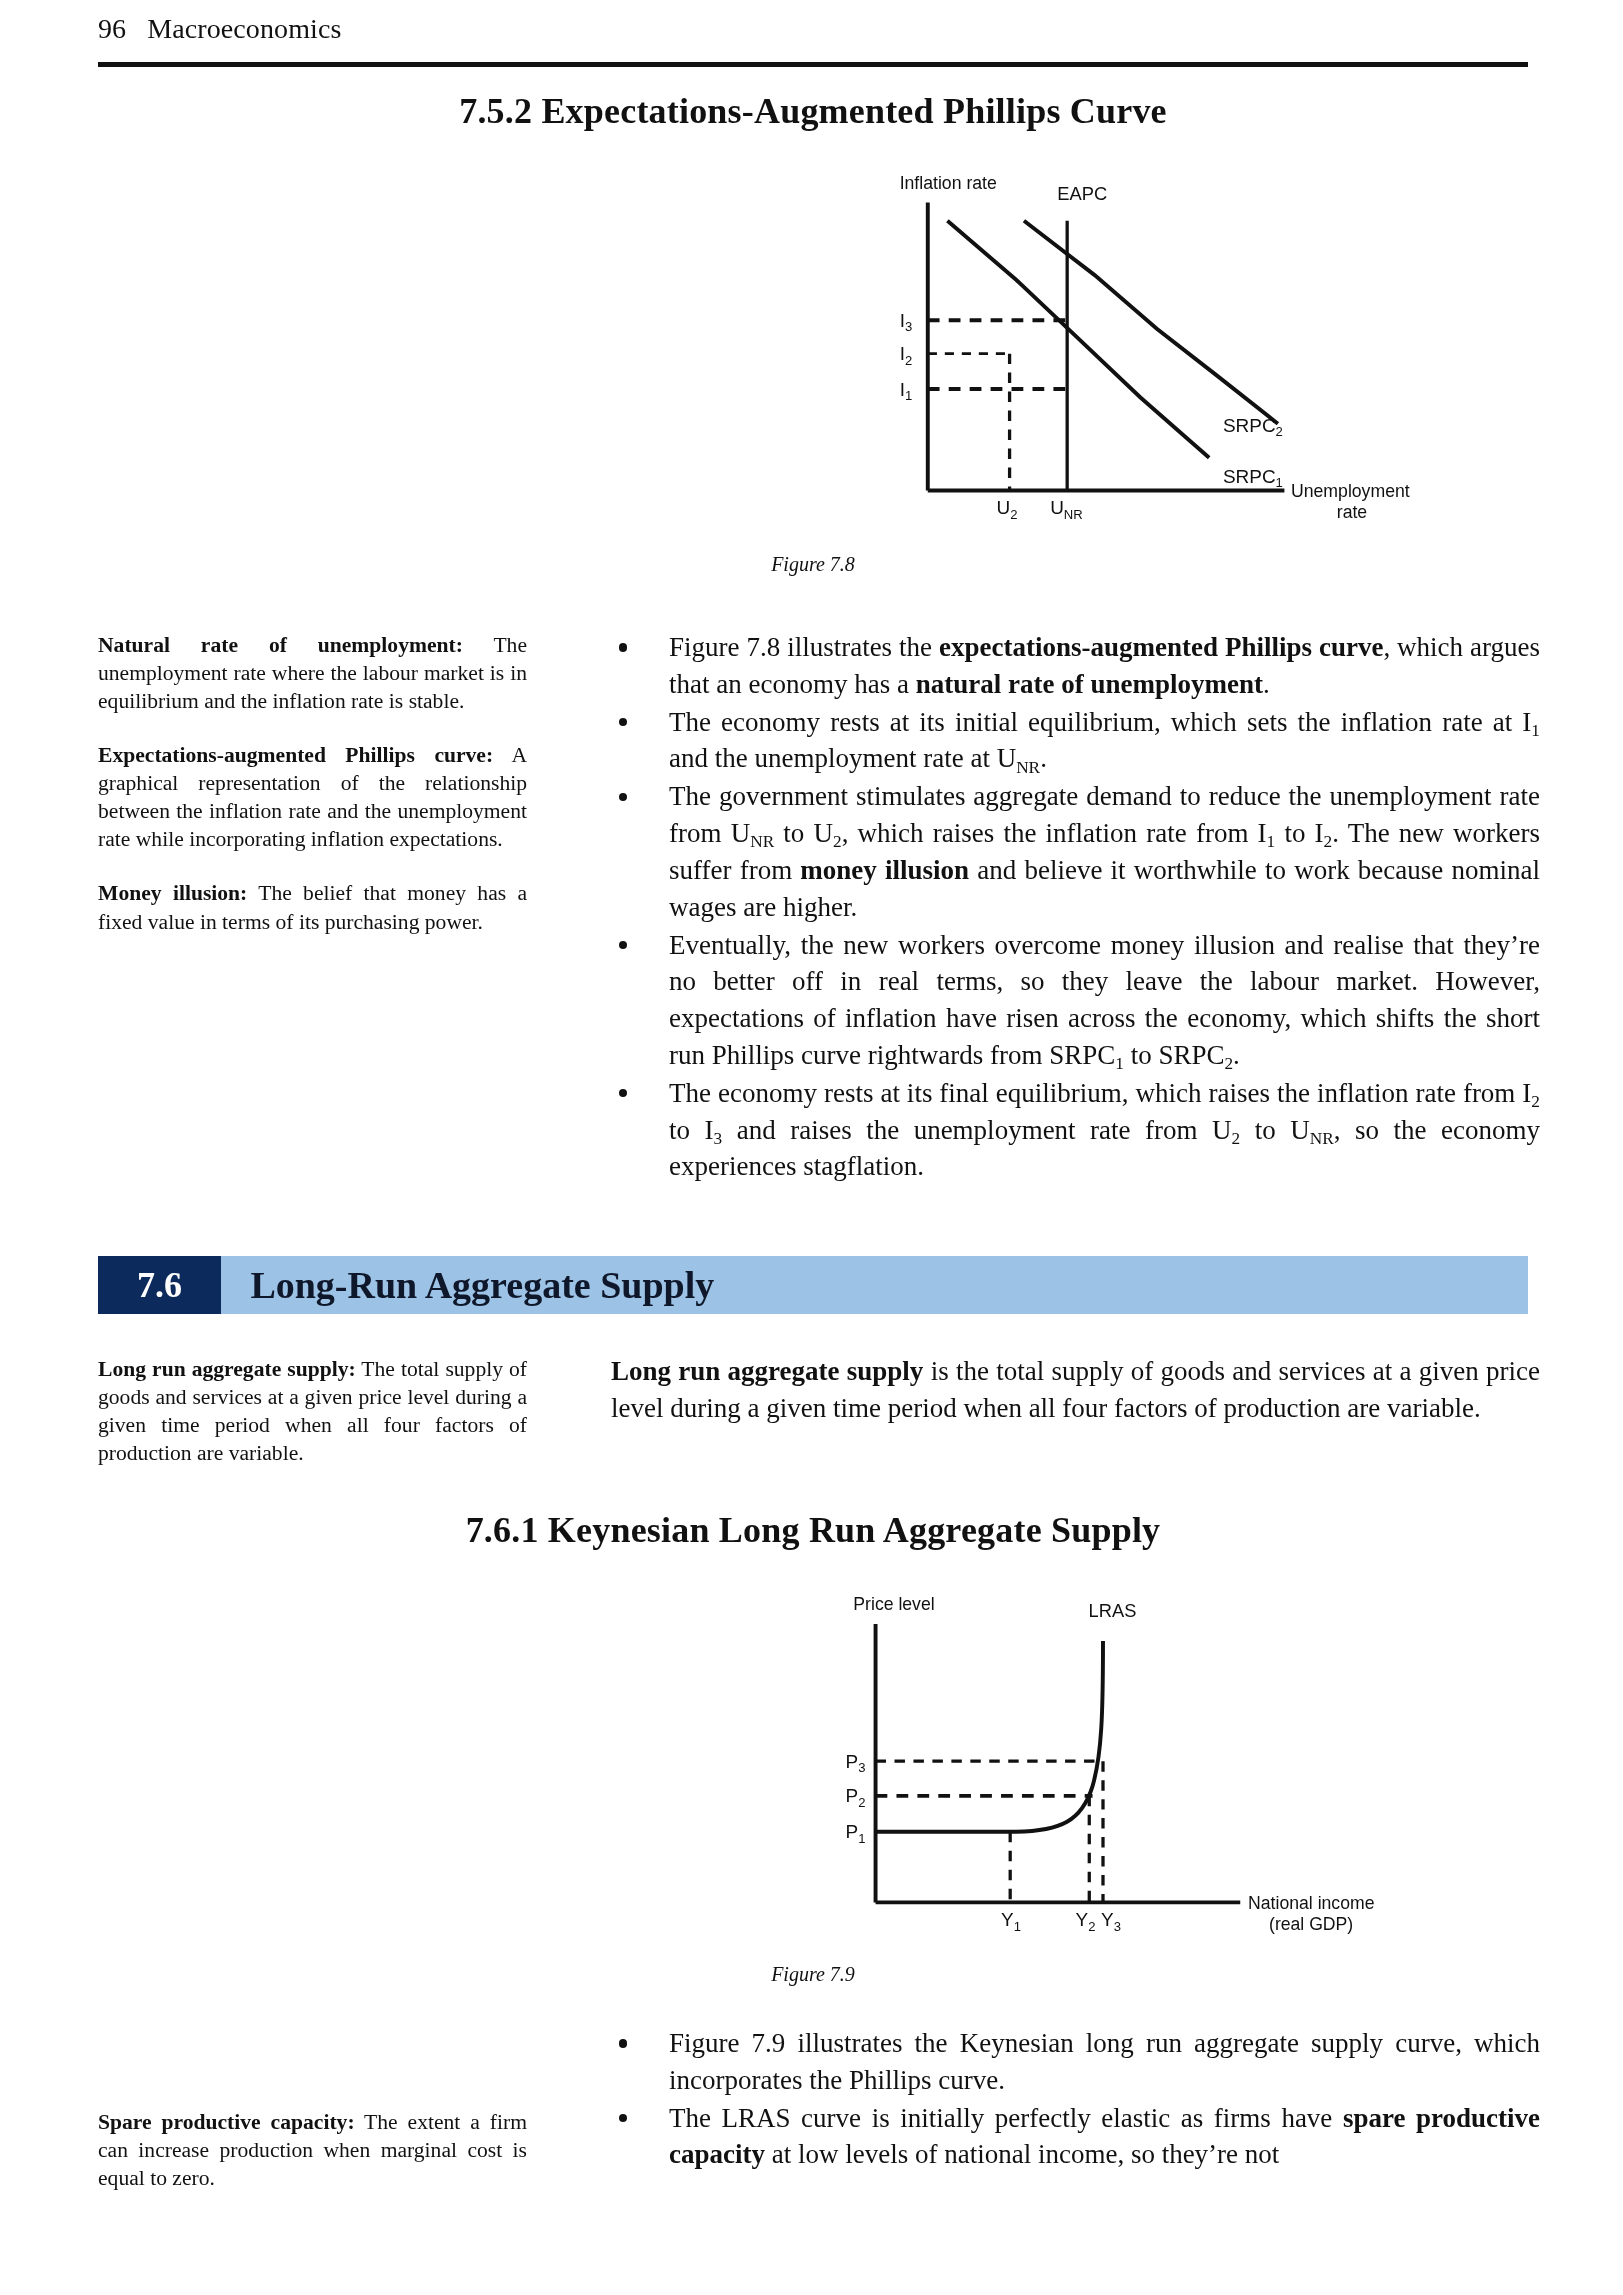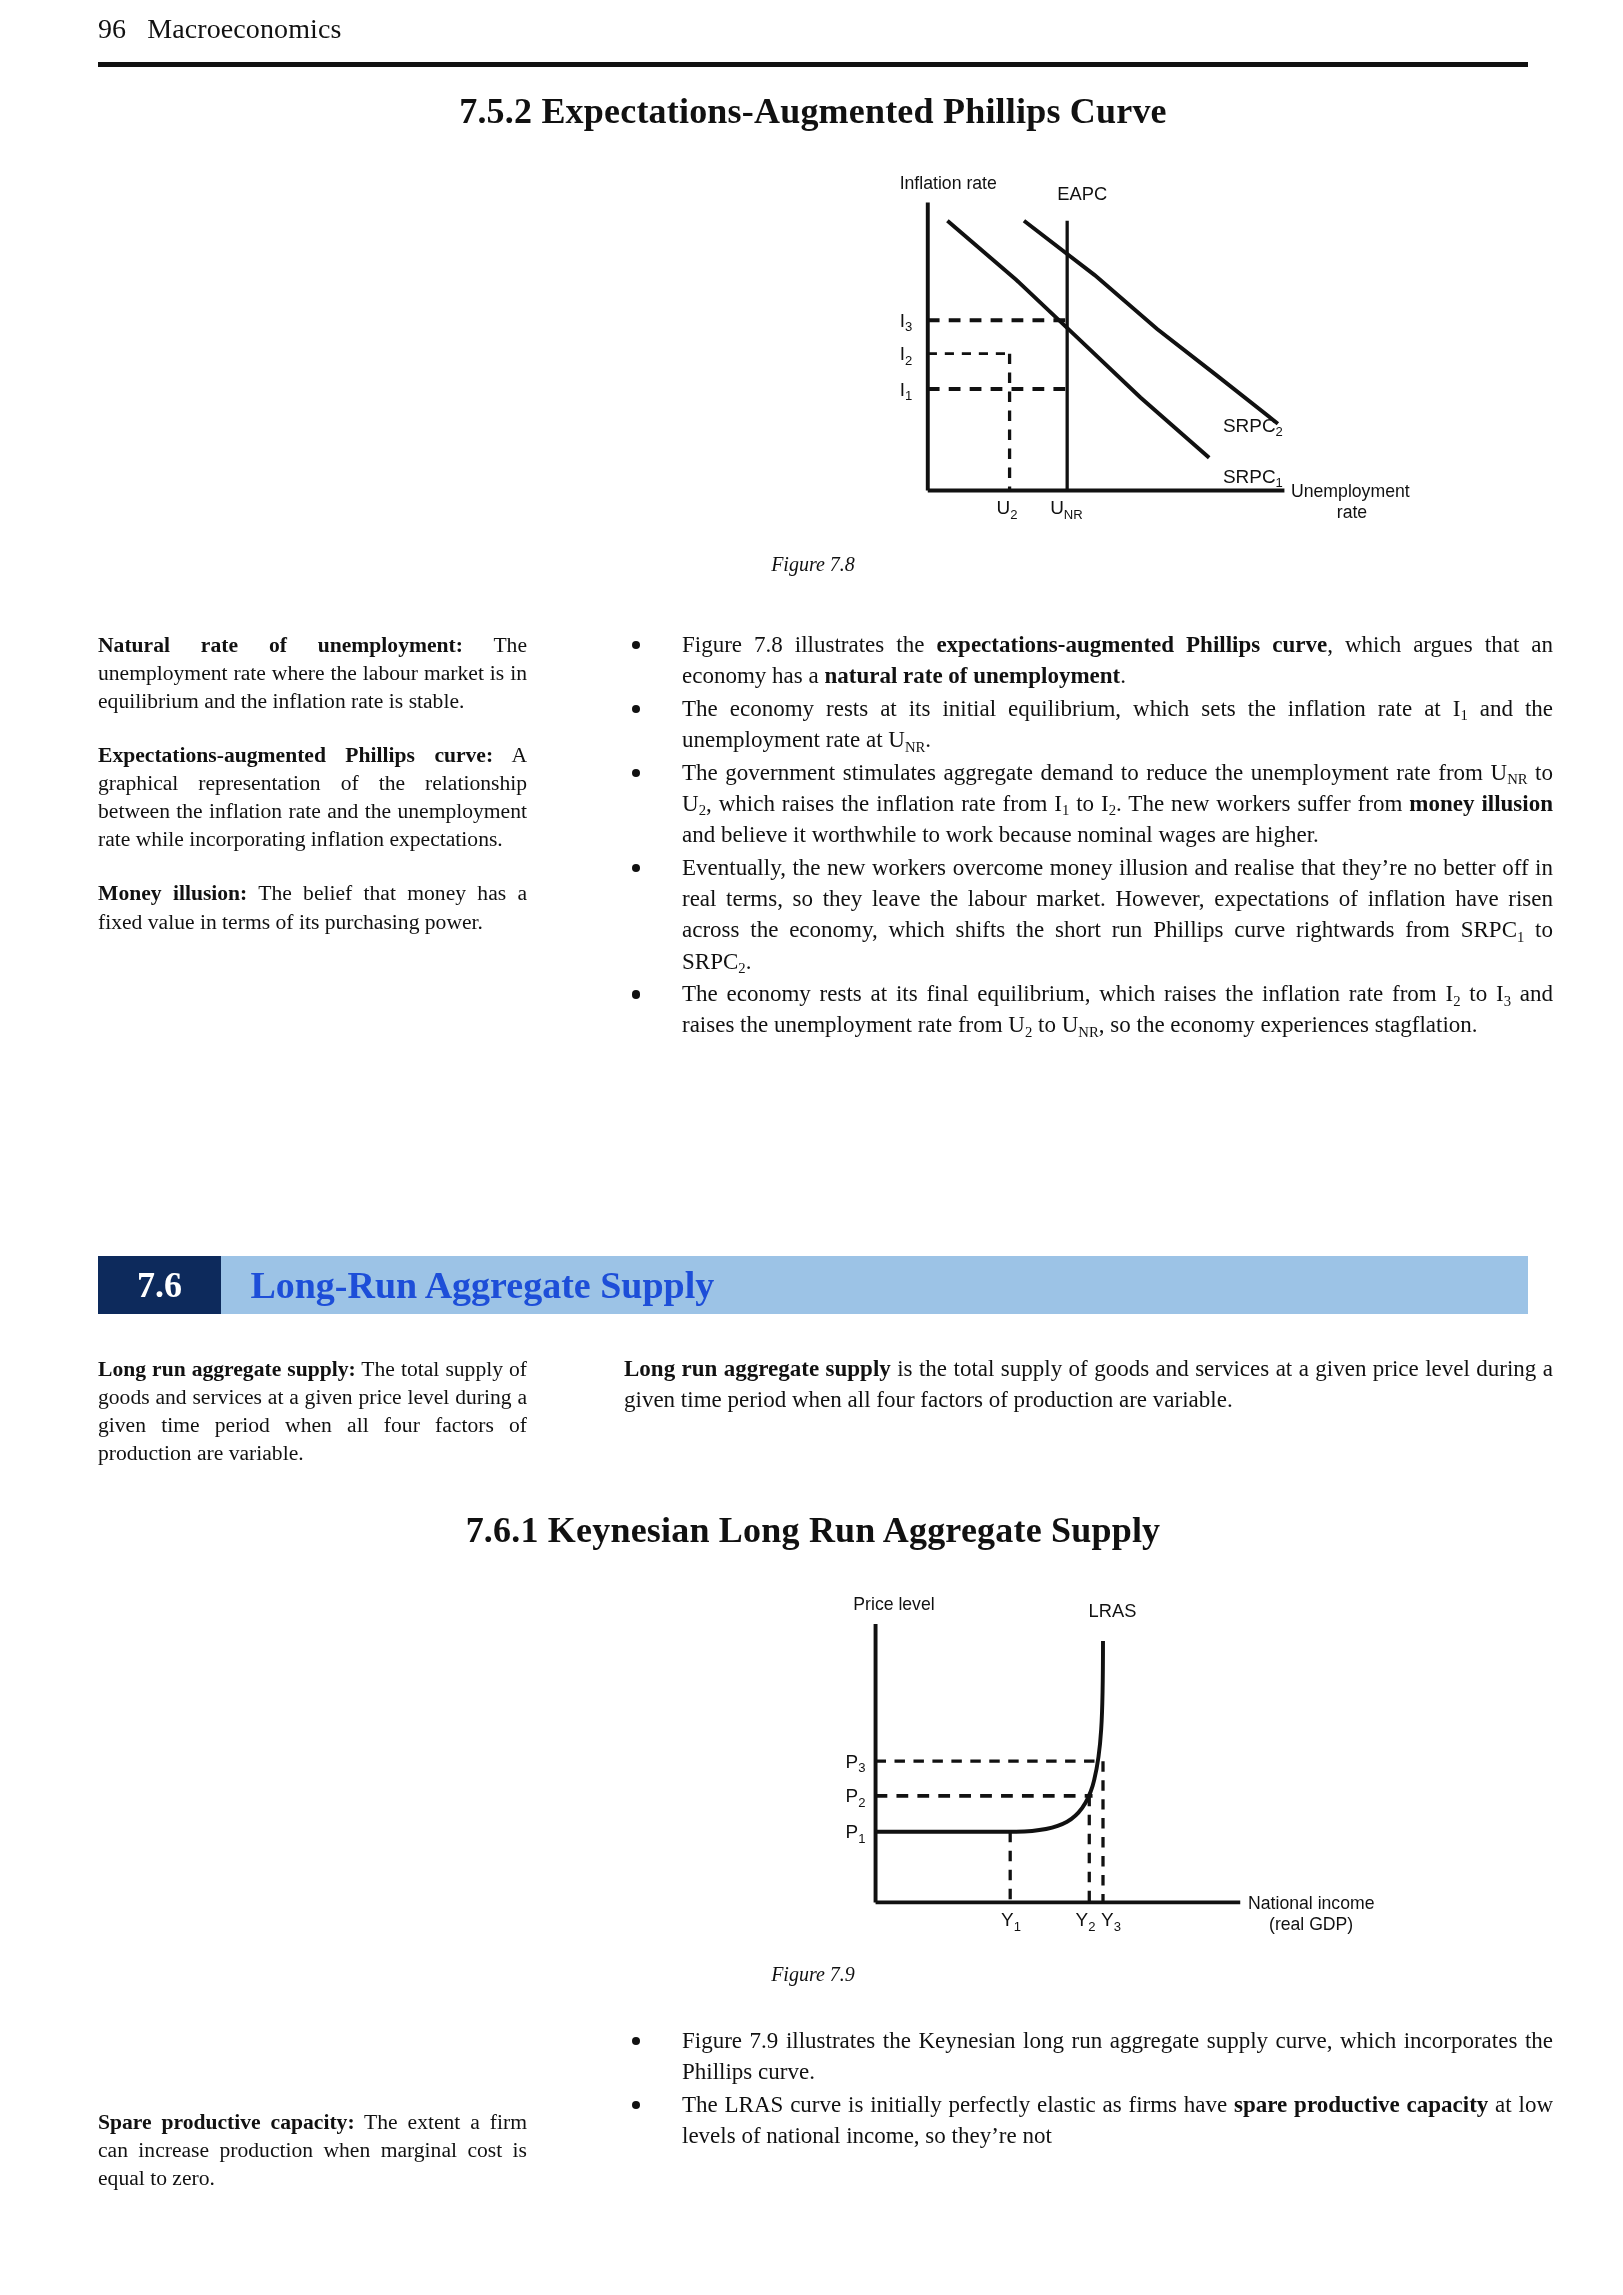--- a/index.html
+++ b/index.html
@@ -42,34 +42,34 @@
     display:flex; align-items:stretch;
   }
   .banner-num {
     width:123px; display:flex; align-items:center; justify-content:center;
     font-size:36px; font-weight:700; color:#ffffff;
     font-family:"Liberation Serif", serif;
   }
   .banner-title {
     flex:1; display:flex; align-items:center;
     padding-left:29.4px;
-    font-size:38px; font-weight:700; color:#1d4ed8;
+    font-size:38px; font-weight:700; color:#0f172a;
   }
 
   
   .col-left {
     position:absolute; left:98px; width:429px;
     font-size:21.6px; line-height:1.30; text-align:justify;
   }
   .col-left p { margin:0 0 26px 0; }
   .col-left b { font-weight:700; }
 
   .col-right {
-    position:absolute; left:624px; width:929px;
-    font-size:23px; line-height:1.36; text-align:justify;
+    position:absolute; left:611px; width:929px;
+    font-size:27px; line-height:1.36; text-align:justify;
   }
   .col-right p { margin:0; }
 
   ul.bullets { list-style:none; margin:0; padding:0; }
   ul.bullets > li {
     position:relative; padding-left:58px; margin:0 0 1.3px 0;
     text-align:justify;
   }
   ul.bullets > li .dot {
     position:absolute; left:7.9px; top:0.52em;

